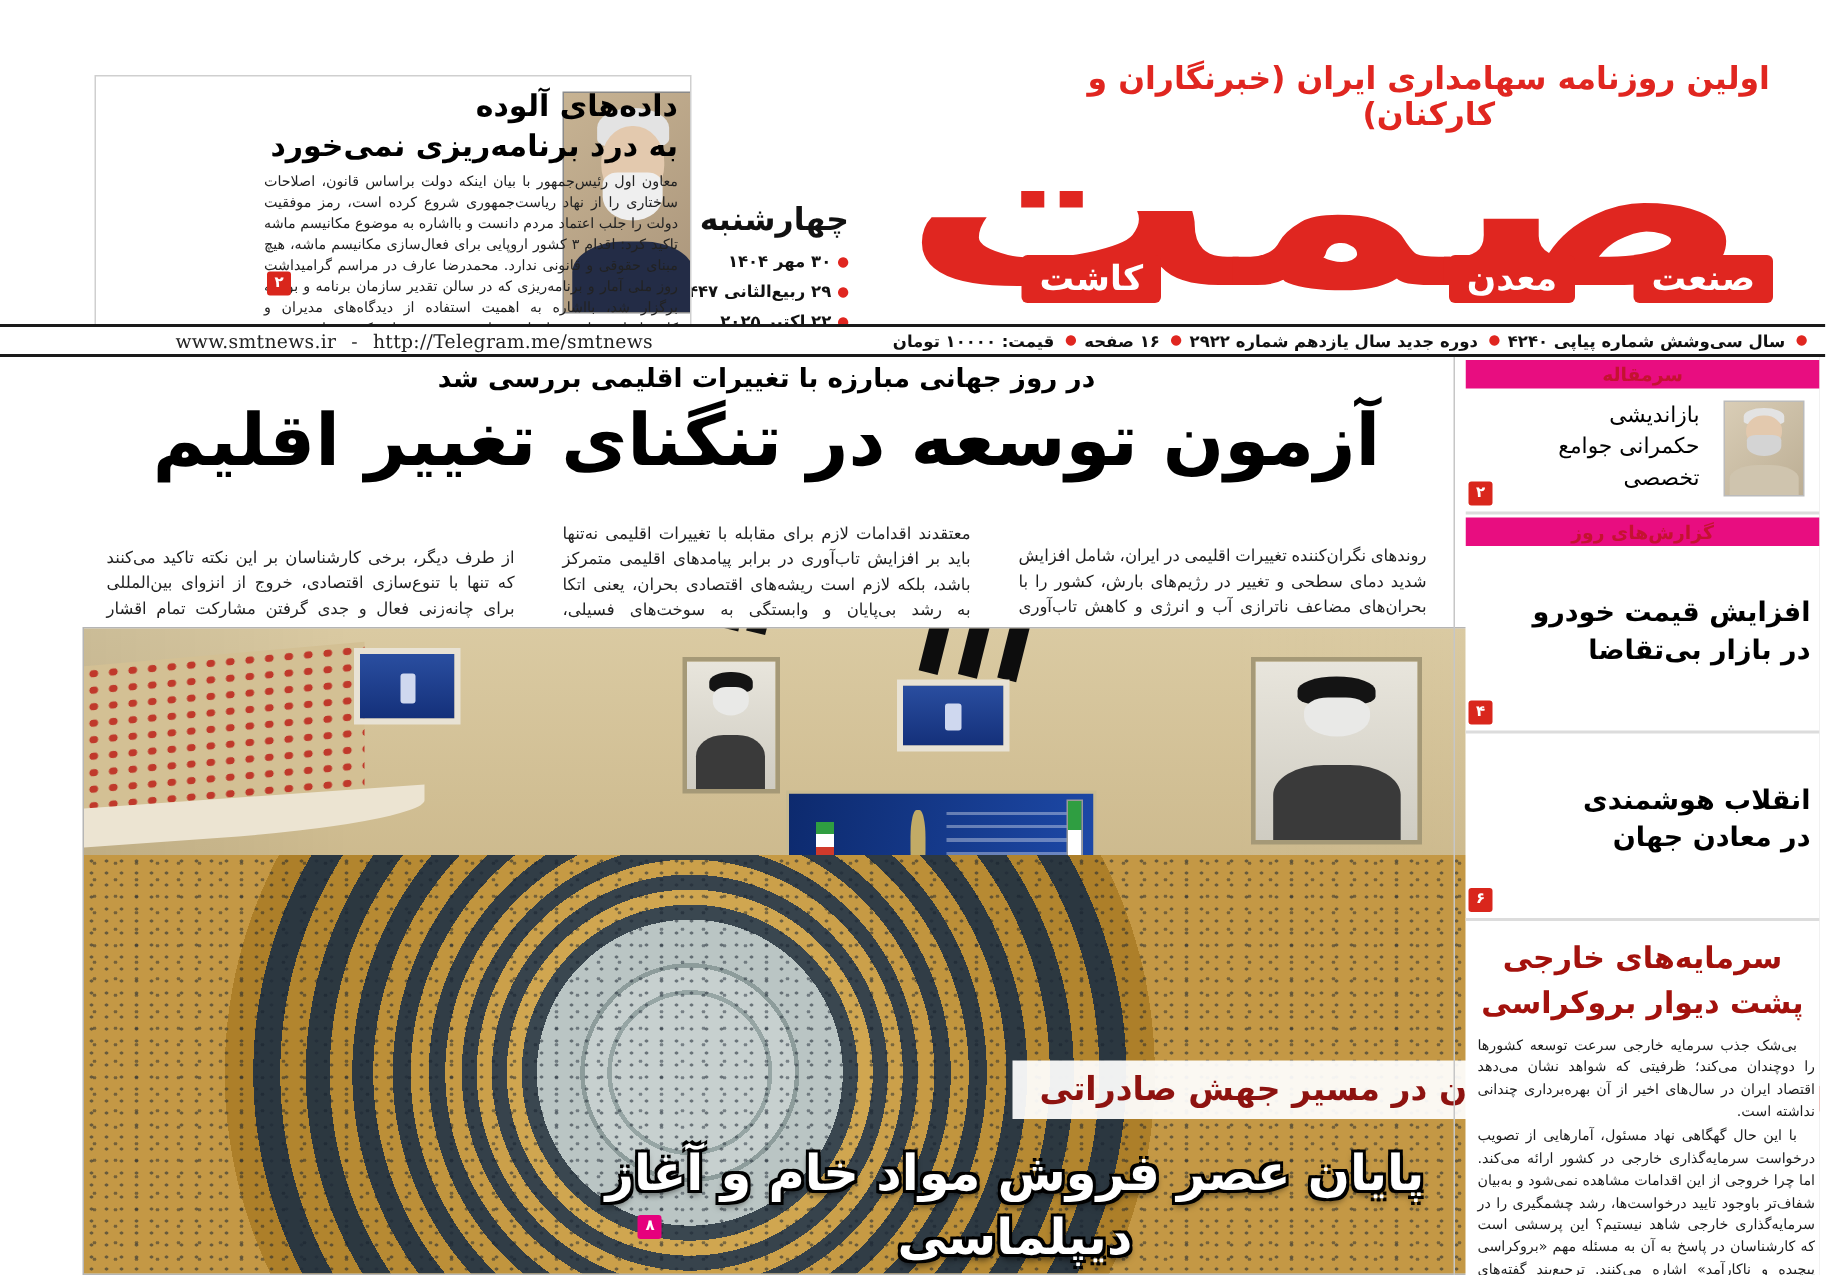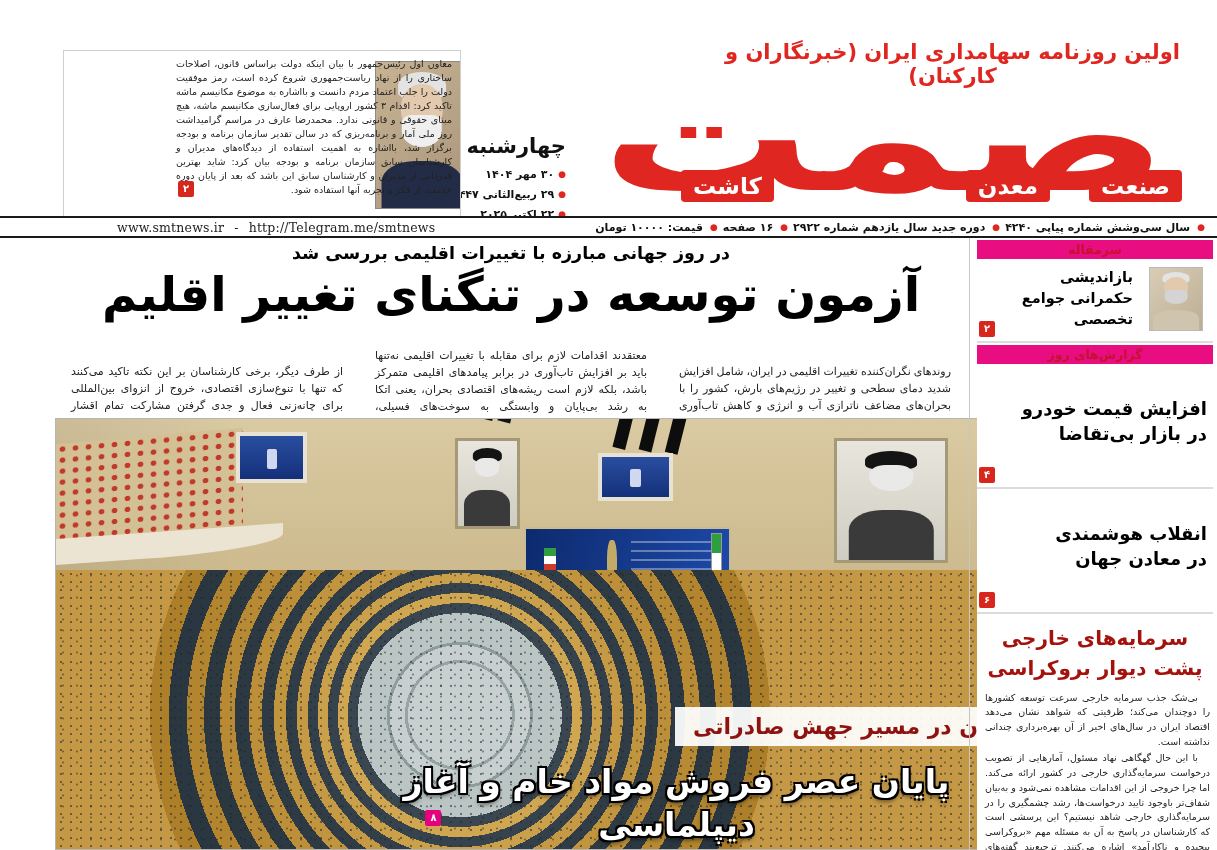--- a/index.html
+++ b/index.html
@@ -135,21 +135,21 @@
   
   .vline-main{position:absolute;left:969px;top:238px;height:612px;width:1px;background:#c6c6c6;}
   .vline-edge{position:absolute;left:1212px;top:238px;height:612px;width:1px;background:#c6c6c6;}
   .edge-mark{position:absolute;left:1206px;top:724px;width:7px;height:17px;background:#d9261c;}
   .sidebar{position:absolute;top:238px;right:4px;width:236px;height:680px;overflow:hidden;background:#fff;}
   .sec-bar{height:19px;background:#e80d80;color:#c41230;display:flex;align-items:center;
            justify-content:center;font-size:12.5px;font-weight:bold;margin-top:2px;}
   .editorial{position:relative;padding:8px 6px 4px 4px;height:68px;}
   .ed-photo{position:absolute;right:10px;top:8px;width:52px;height:62px;border:1px solid #bbb;
             background:linear-gradient(135deg,#d9cdb6,#bcae94);}
-  .ed-title{padding-right:74px;text-align:right;font-size:14.5px;font-weight:700;line-height:1.45;
+  .ed-title{padding-right:74px;text-align:right;font-size:14.5px;font-weight:400;line-height:1.45;
             white-space:pre-line;color:#000;}
   .ed-badge{position:absolute;left:2px;bottom:2px;}
   .sep{border:0;border-top:2px solid #dcdcdc;margin:2px 0 0;}
   .report{position:relative;padding:7px 6px 13px;text-align:right;font-size:18px;font-weight:900;
           line-height:1.4;white-space:pre-line;color:#000;}
   .report .badge{position:absolute;left:2px;bottom:2px;}
   .feature-title{padding:9px 4px 5px;text-align:center;font-size:20px;font-weight:900;line-height:1.5;
                  color:#a3120d;white-space:pre-line;}
   .feature-body{padding:3px 3px 0 8px;font-size:9.5px;line-height:1.55;text-align:justify;color:#1c1c1c;}
   .feature-body p{margin:0 0 2px;text-indent:12px;}
@@ -176,20 +176,22 @@
   </div>
 
   <article class="top-article">
     <div class="ta-photo face">
       <span class="hair"></span>
       <span class="skin"></span>
       <span class="beard"></span>
       <span class="torso"></span>
     </div>
     <div class="ta-text">
+      <h2 class="ta-title" style="margin:0 0 4px;">داده‌های آلوده
+به درد برنامه‌ریزی نمی‌خورد</h2>
       <p class="ta-body" style="margin:0;">معاون اول رئیس‌جمهور با بیان اینکه دولت براساس قانون، اصلاحات ساختاری را از نهاد ریاست‌جمهوری شروع کرده است، رمز موفقیت دولت را جلب اعتماد مردم دانست و بااشاره به موضوع مکانیسم ماشه تاکید کرد: اقدام ۳ کشور اروپایی برای فعال‌سازی مکانیسم ماشه، هیچ مبنای حقوقی و قانونی ندارد. محمدرضا عارف در مراسم گرامیداشت روز ملی آمار و برنامه‌ریزی که در سالن تقدیر سازمان برنامه و بودجه برگزار شد، بااشاره به اهمیت استفاده از دیدگاه‌های مدیران و کارشناسان سابق سازمان برنامه و بودجه بیان کرد: شاید بهترین قدردانی از مدیران و کارشناسان سابق این باشد که بعد از پایان دوره خدمت، از فکر و تجربه آنها استفاده شود.</p>
       <span class="badge red ta-badge">۲</span>
     </div>
   </article>
 
   <div class="info-bar">
     <div class="issue-info">
       <span class="dot">●</span>
         <span>سال سی‌وشش شماره پیاپی ۴۲۴۰</span>
       <span class="dot">●</span>

